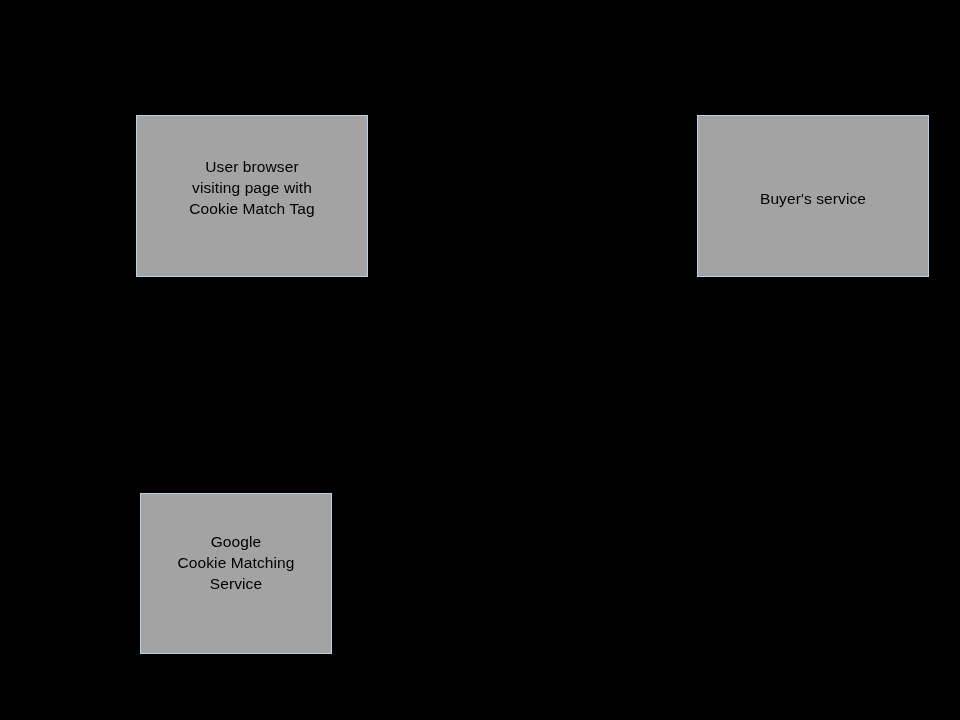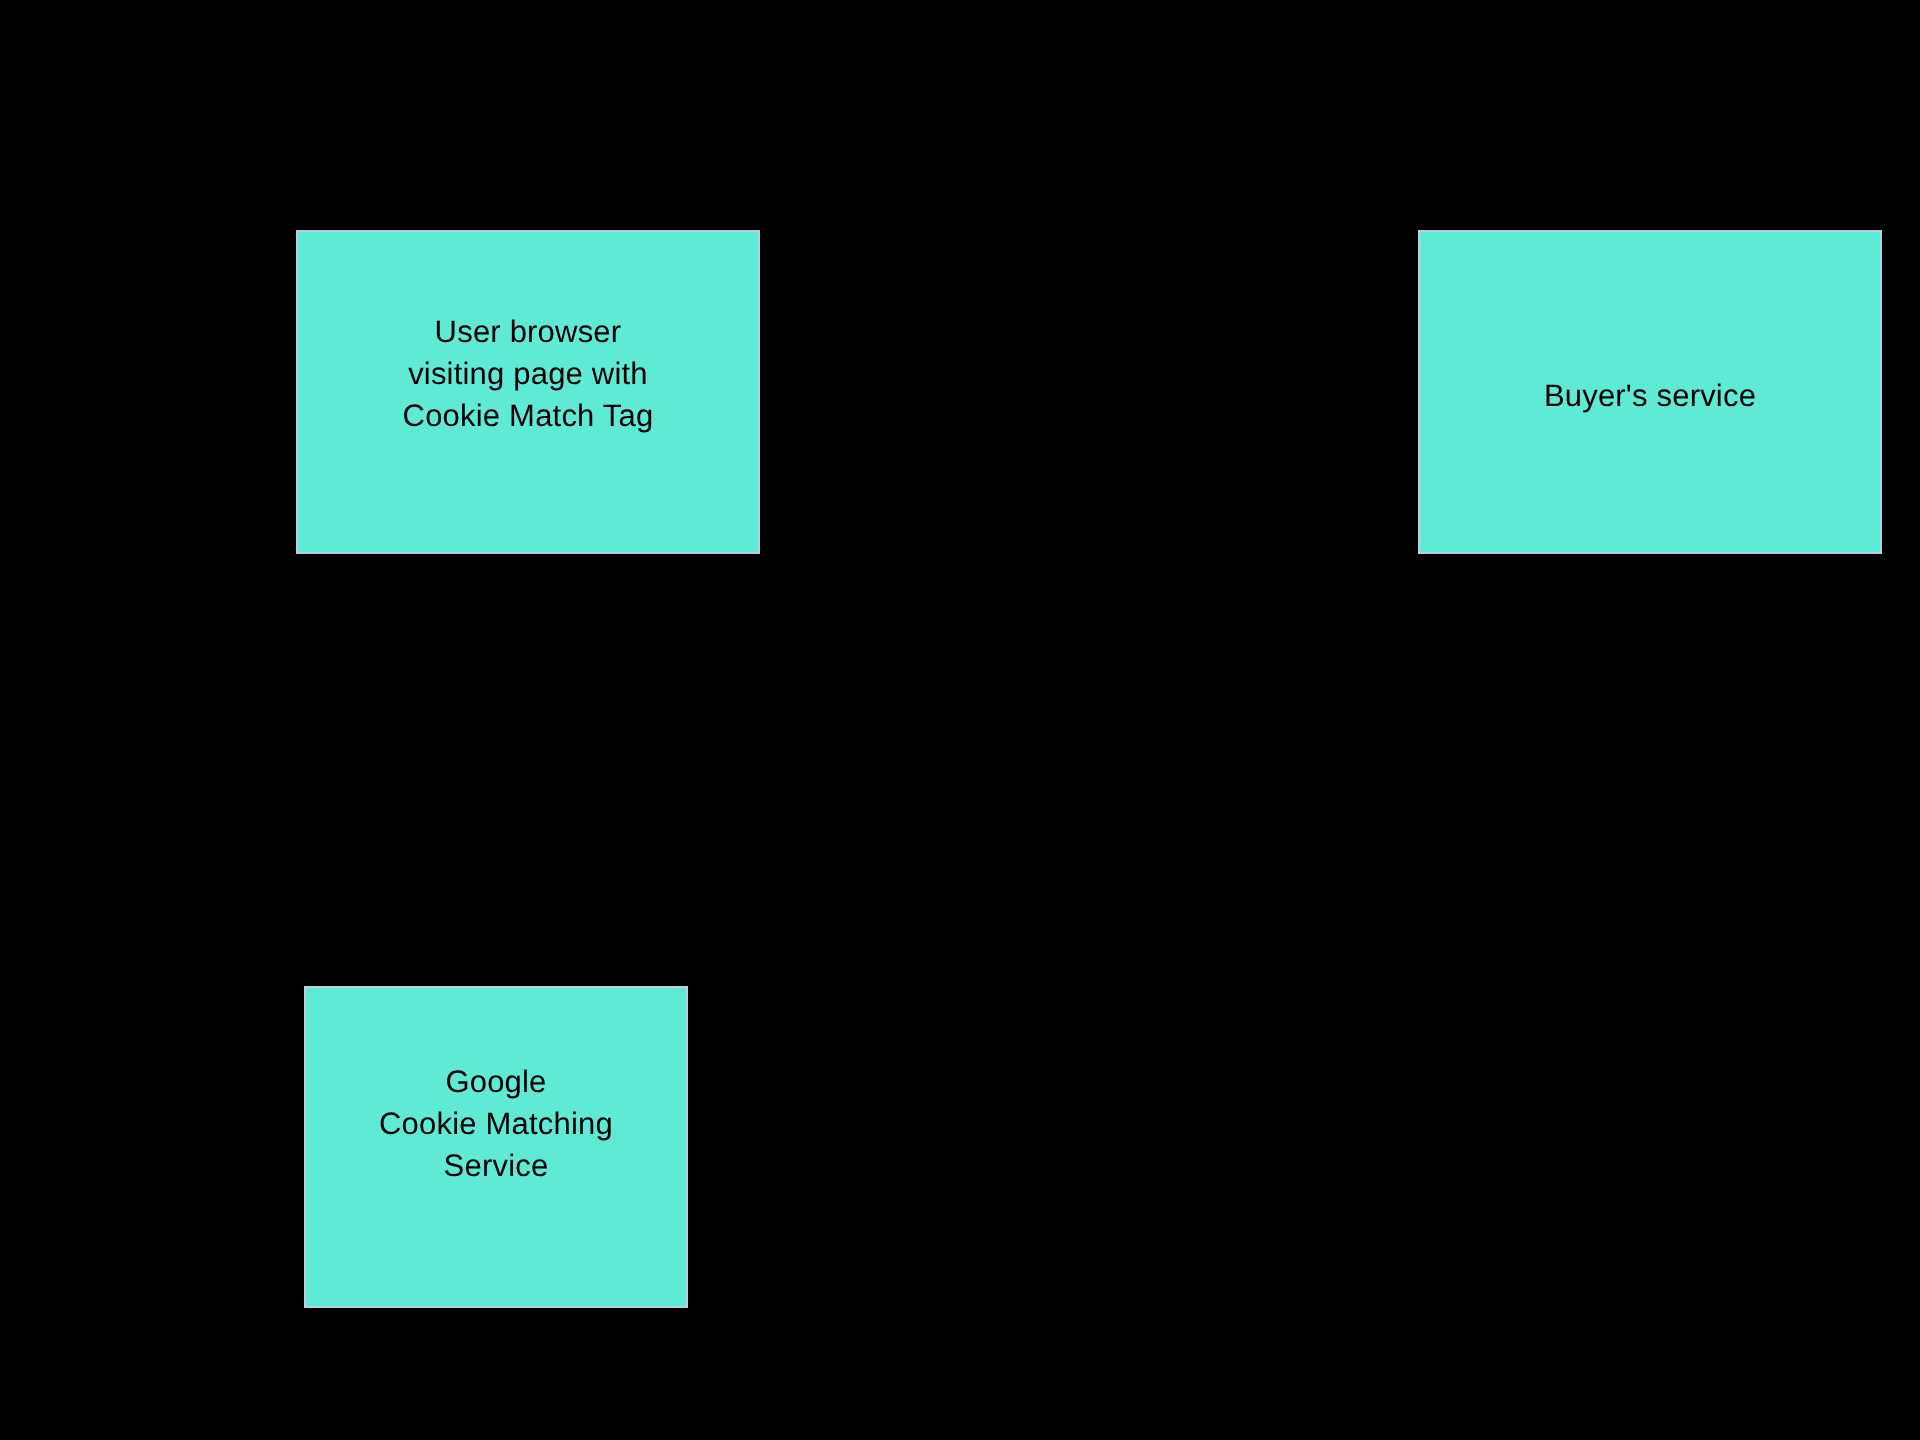--- a/index.html
+++ b/index.html
@@ -13,27 +13,26 @@
     width: 960px;
     height: 720px;
     background: #000000;
     overflow: hidden;
     font-family: "Liberation Sans", sans-serif;
   }
 
   .node {
     position: absolute;
     box-sizing: border-box;
-    background: #5eead4;
+    background: #a3a3a3;
     border: 1px solid #b9cfe4;
     display: flex;
     align-items: center;
     justify-content: center;
     text-align: center;
-    margin-left: 12px;
   }
 
   .node-label {
     color: #000000;
     font-family: "Liberation Sans", sans-serif;
     font-size: 15.5px;
     line-height: 21px;
     white-space: pre-line;
     letter-spacing: 0.1px;
   }

